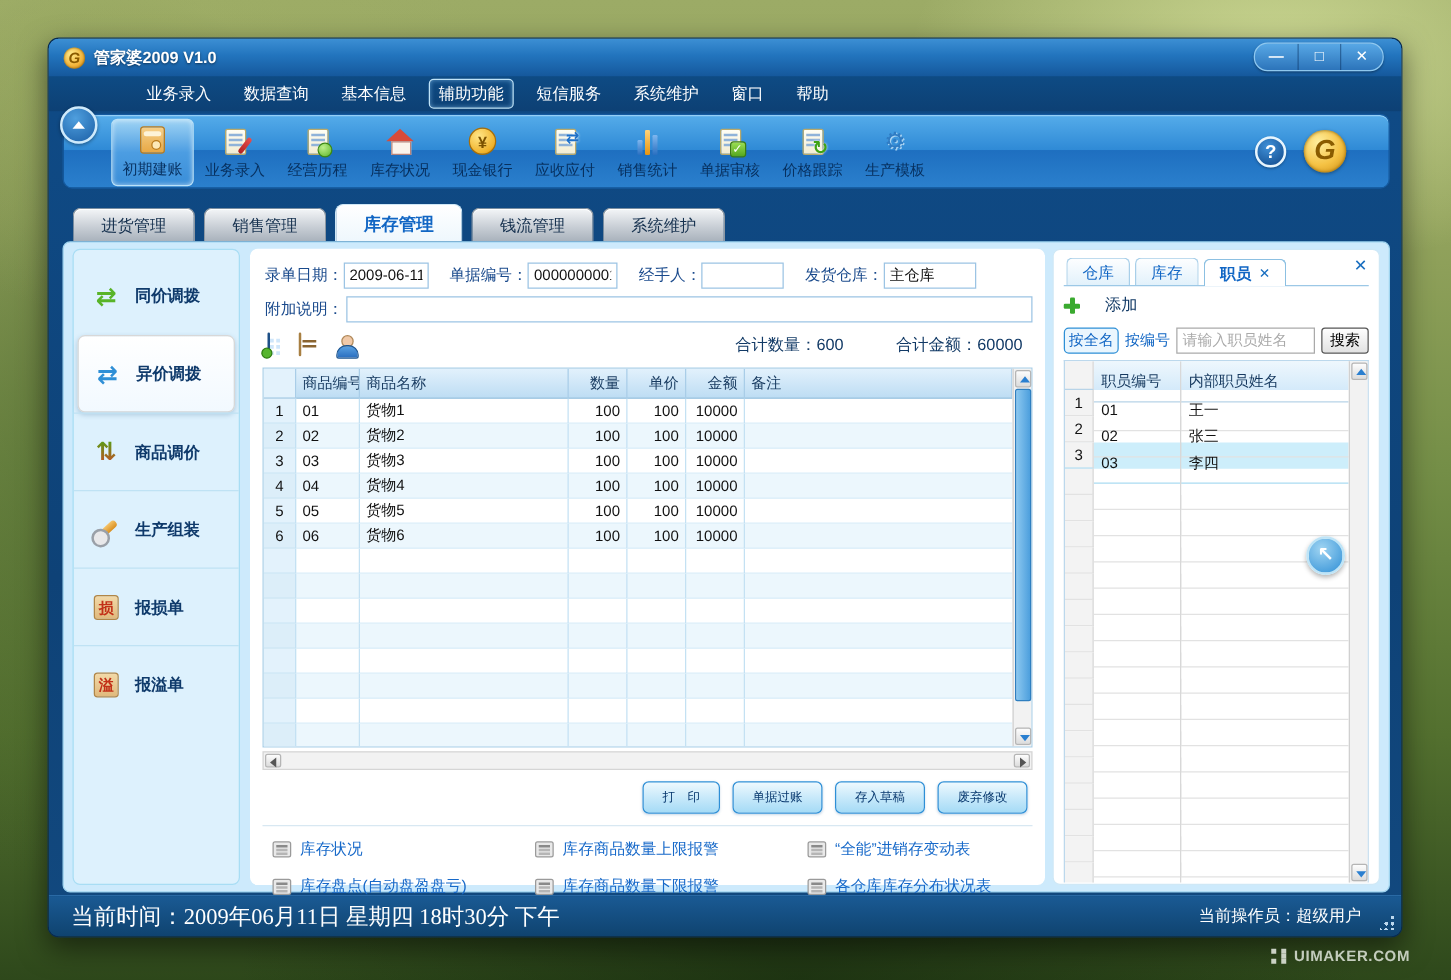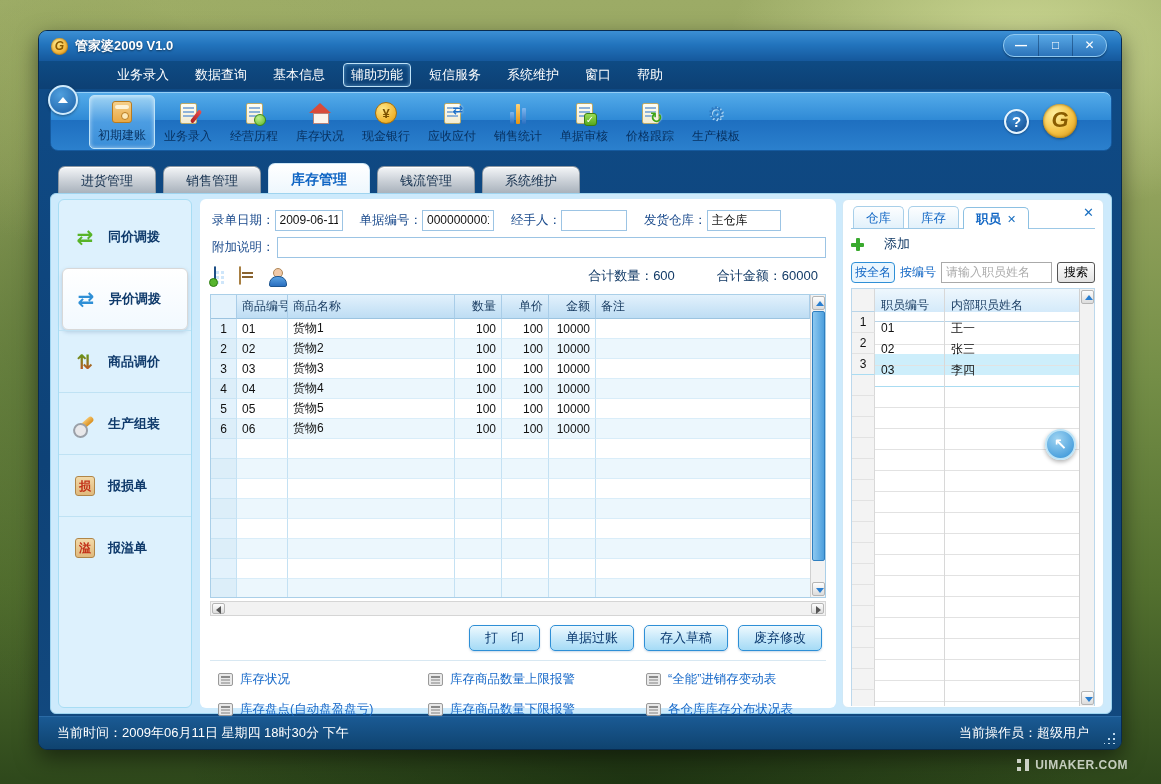--- a/index.html
+++ b/index.html
@@ -171,21 +171,21 @@
   .sb-dn { bottom:1px; } .sb-dn::after { top:5px; border-left:4px solid transparent; border-right:4px solid transparent; border-top:5px solid #2a7fd0; }
   .sb-thumb { position:absolute; left:1px; top:16px; width:13px; border-radius:2px;
     background:linear-gradient(90deg,#8cc8f0,#4d9fdd); border:1px solid #2f7fc0; }
   .hsb { position:relative; margin-top:3px; height:15px; background:#f2f2f2; border:1px solid #d5d5d5; }
   .hsb-btn { position:absolute; top:1px; width:13px; height:11px; background:linear-gradient(#fdfdfd,#dcdcdc); border:1px solid #b5b5b5; border-radius:2px; }
   .hsb-l { left:1px; } .hsb-l::after { content:""; position:absolute; left:3px; top:2px; border-top:4px solid transparent; border-bottom:4px solid transparent; border-right:5px solid #555; }
   .hsb-r { right:1px; } .hsb-r::after { content:""; position:absolute; left:4px; top:2px; border-top:4px solid transparent; border-bottom:4px solid transparent; border-left:5px solid #555; }
 
   
   .actions { display:flex; justify-content:flex-end; gap:10px; margin-top:9px; padding-right:4px; }
-  .abtn { height:26px; padding:0 15px; border-radius:5px; font-size:13px; color:#0a3a70;
+  .abtn { height:26px; padding:0 15px; border-radius:5px; font-size:10px; color:#0a3a70;
     background:linear-gradient(180deg,#eef9fe 0%,#c8e9fa 50%,#a5dbf6 100%); border:1px solid #2e8fd6;
     box-shadow:0 1px 2px rgba(40,100,160,.25); font-family:inherit; white-space:nowrap; }
   .divider { height:1px; background:#d8e8f2; margin-top:9px; }
 
   
   .linksgrid { display:flex; margin-top:10px; }
   .linkcol { display:flex; flex-direction:column; gap:13px; }
   .linkcol:nth-child(1){ width:218px; padding-left:8px; } .linkcol:nth-child(2){ width:218px; } .linkcol:nth-child(3){ flex:1; }
   .qlink { display:flex; align-items:center; gap:7px; }
   .qicon { width:15px; height:13px; background:#e9e9e9; border:1px solid #9a9a9a; border-radius:2px; position:relative; flex:none; }
@@ -227,21 +227,21 @@
   .rrow.selrow { background:#cdeefb; }
   .rrow.selrow .rc { border-bottom:1px solid #aadcf2; }
   .pointer-badge { position:absolute; right:18px; top:140px; width:31px; height:31px; border-radius:50%;
     background:radial-gradient(circle at 38% 30%,#9fd4f2,#2f8fd6); border:2px solid #bfe4f6;
     box-shadow:0 2px 4px rgba(0,0,0,.3); color:#fff; font-size:16px; font-weight:bold; text-align:center; line-height:28px; }
 
   
   .statusbar { position:absolute; left:0; bottom:0; right:0; height:33px; border-radius:0 0 8px 8px;
     background:linear-gradient(180deg,#1a5astatus,#11497f); background:linear-gradient(180deg,#1a5a94,#0f436f);
     border-top:1px solid #2a6aa5; display:flex; align-items:center; padding:0 18px; }
-  .status-left { color:#fff; font-size:13px; }
+  .status-left { color:#fff; font-size:18px;font-family:Liberation Serif, serif; }
   .status-right { margin-left:auto; color:#fff; font-size:13px; padding-right:14px; }
   .grip { position:absolute; right:5px; bottom:5px; width:12px; height:12px;
     background:
       radial-gradient(circle 1.5px at 10px 2px, #bcd8ee 98%, transparent),
       radial-gradient(circle 1.5px at 10px 7px, #bcd8ee 98%, transparent),
       radial-gradient(circle 1.5px at 5px 7px, #bcd8ee 98%, transparent),
       radial-gradient(circle 1.5px at 10px 12px, #bcd8ee 98%, transparent),
       radial-gradient(circle 1.5px at 5px 12px, #bcd8ee 98%, transparent),
       radial-gradient(circle 1.5px at 0px 12px, #bcd8ee 98%, transparent); }
 

